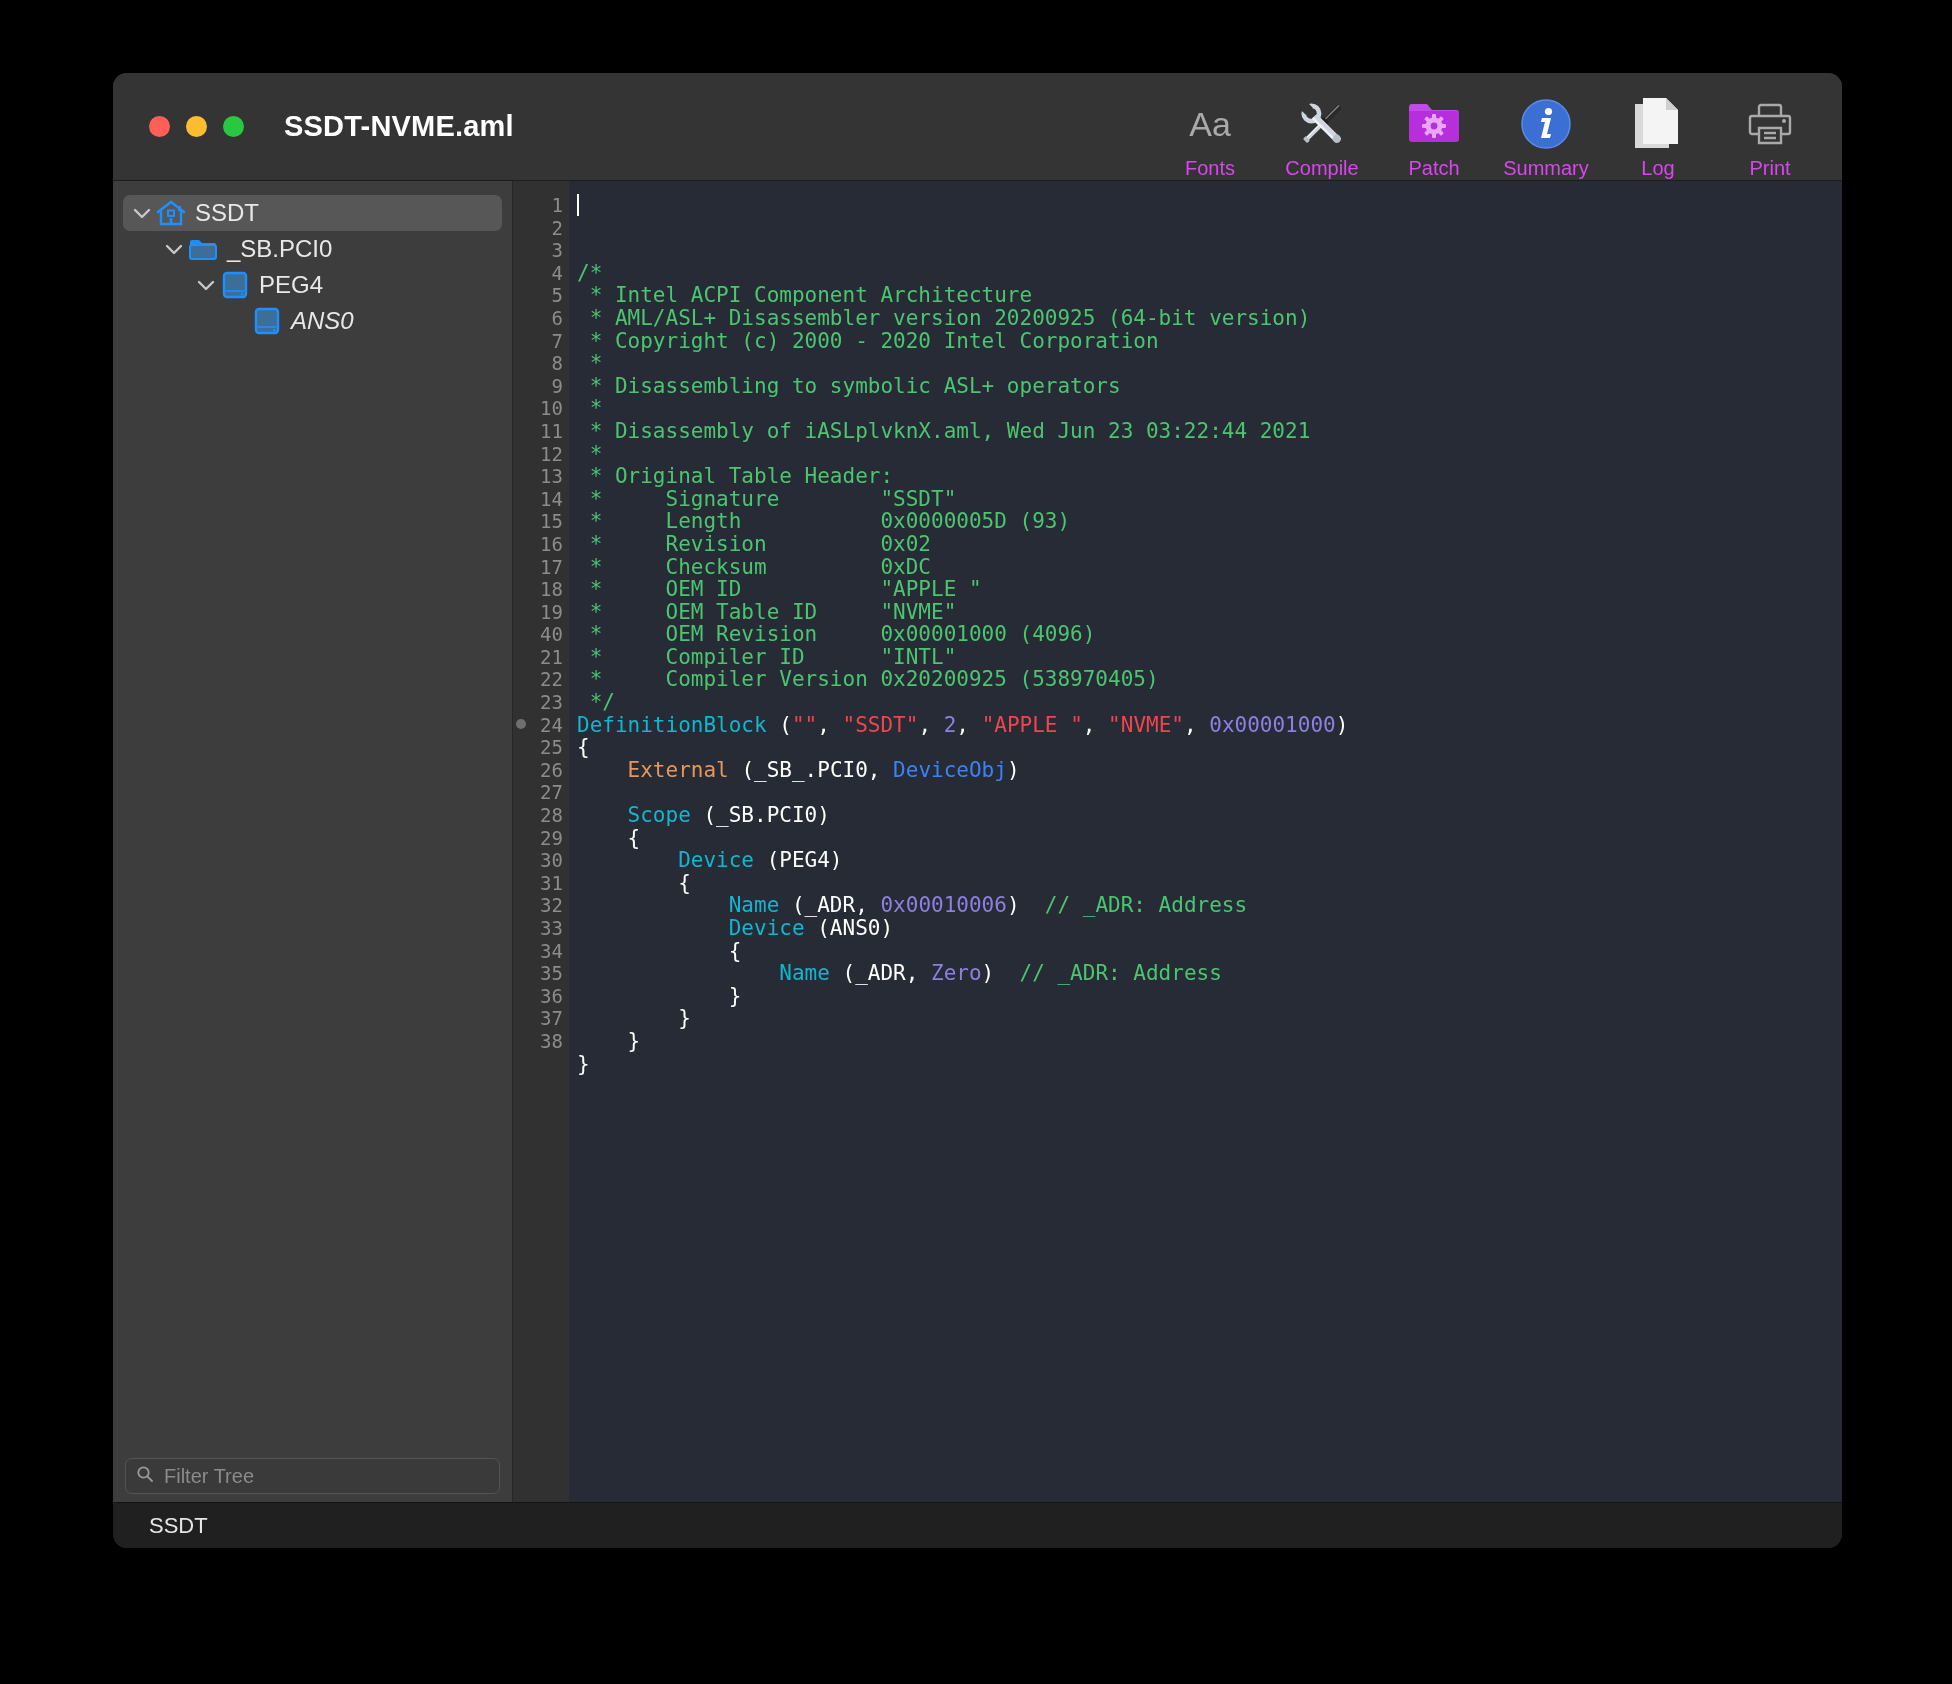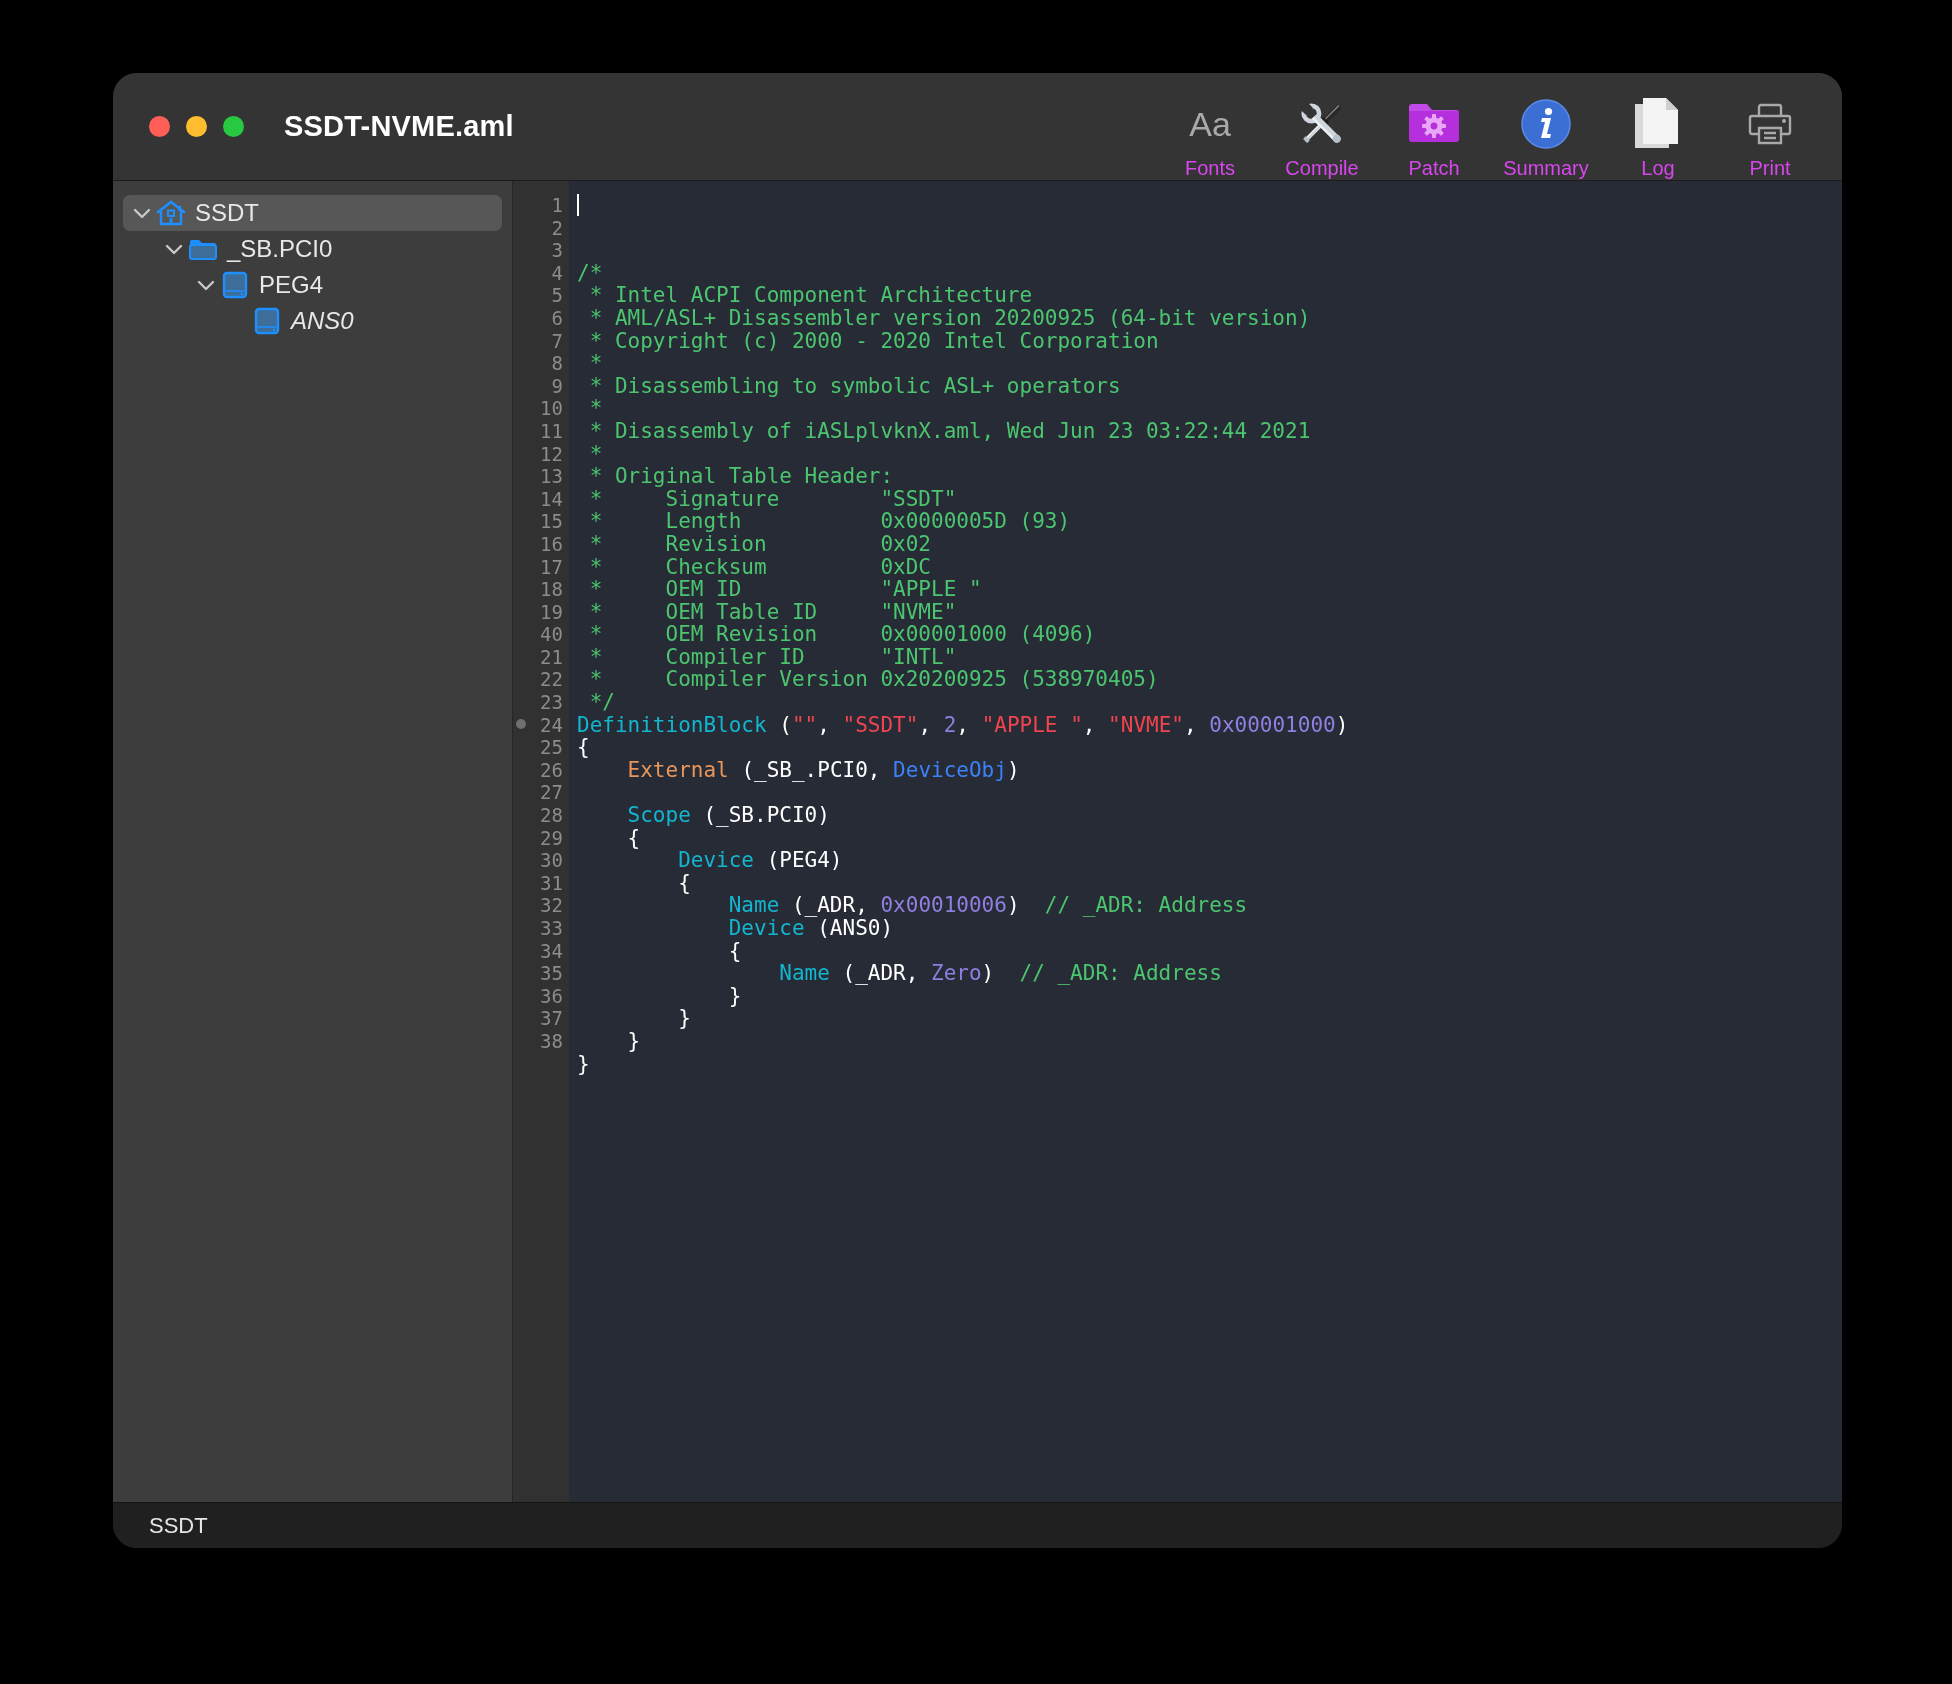--- a/index.html
+++ b/index.html
@@ -11,21 +11,21 @@
     overflow: hidden;
   }
   #root { position: relative; width: 1952px; height: 1684px; background: #000; }
 
   
   .window {
     position: absolute;
     left: 113px; top: 73px;
     width: 1729px; height: 1475px;
     background: #2b2b2b;
-    border-radius: 24px;
+    border-radius: 14px;
     box-shadow: 0 10px 40px rgba(0,0,0,0.85);
     overflow: hidden;
     display: flex;
     flex-direction: column;
   }
 
   
   .titlebar {
     height: 108px;
     flex: 0 0 108px;
@@ -402,20 +402,31 @@
               <div class="tree-icon">
                 <svg width="26" height="28" viewBox="0 0 26 28">
                   <rect x="2" y="2" width="22" height="24" rx="3" fill="#3c6e99" stroke="#1e8fff" stroke-width="2.4"></rect>
                   <line x1="3.5" y1="20" x2="22.5" y2="20" stroke="#1e8fff" stroke-width="1.6"></line>
                   <circle cx="20" cy="23" r="1.2" fill="#1e8fff"></circle>
                 </svg>
               </div>
               <div class="tree-label">ANS0</div>
             </div>
           </div>
+        <div class="filter-wrap">
+          <div class="filter-box">
+            <span>
+              <svg width="18" height="18" viewBox="0 0 18 18">
+                <circle cx="7.5" cy="7.5" r="5.2" fill="none" stroke="#9a9a9a" stroke-width="1.8"></circle>
+                <line x1="11.4" y1="11.4" x2="16" y2="16" stroke="#9a9a9a" stroke-width="1.8" stroke-linecap="round"></line>
+              </svg>
+            </span>
+            <input type="text" placeholder="Filter Tree" value="" style="">
+          </div>
+        </div>
       </div>
 
       <div class="editor-wrap">
         <div class="gutter-left" id="gutter-left">
             <div class="fold-dot" style="top: 537.8px;"></div>
           </div>
         <div class="linenos" id="linenos">
             <div>1</div>
             <div>2</div>
             <div>3</div>

